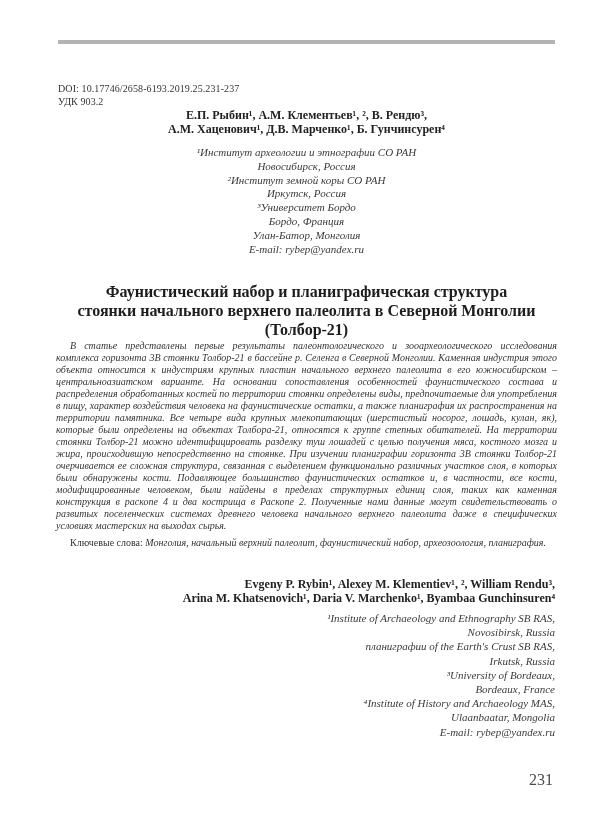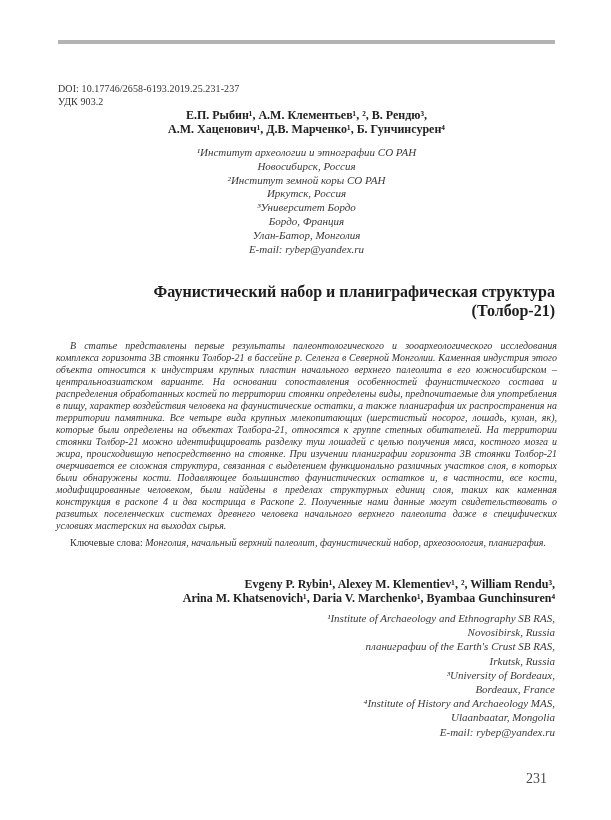--- a/index.html
+++ b/index.html
@@ -43,21 +43,21 @@
     top: 146px; left: 58px; right: 56px;
     text-align: center;
     font-style: italic;
     font-size: 11px; line-height: 13.8px;
     color: #3a3a3a;
   }
 
   .paper-title {
     position: absolute;
     top: 282px; left: 58px; right: 56px;
-    text-align: right;
+    text-align: center;
     font-weight: bold;
     font-size: 16px; line-height: 19px;
     color: #1d1d1d;
   }
 
   .abstract {
     position: absolute;
     top: 340px; left: 56px; right: 54px;
     text-align: justify;
     font-style: italic;
@@ -89,22 +89,22 @@
     position: absolute;
     top: 611px; left: 58px; right: 56px;
     text-align: right;
     font-style: italic;
     font-size: 11px; line-height: 14.2px;
     color: #3a3a3a;
   }
 
   .page-number {
     position: absolute;
-    top: 771px; right: 64px;
-    font-size: 14px;
+    top: 771px; right: 58px;
+    font-size: 16px;
     color: #4a4a4a;
     margin-left: 48px;
   }
 </style>
 </head>
 <body>
 
 <div class="page">
 
   <div class="rule"></div>
@@ -125,20 +125,21 @@
     <div>²Институт земной коры СО РАН</div>
     <div>Иркутск, Россия</div>
     <div>³Университет Бордо</div>
     <div>Бордо, Франция</div>
     <div>Улан-Батор, Монголия</div>
     <div>E-mail: rybep@yandex.ru</div>
   </div>
 
   <div class="paper-title">
     <div>Фаунистический набор и планиграфическая структура</div>
+    <div>стоянки начального верхнего палеолита в Северной Монголии</div>
     <div>(Толбор-21)</div>
   </div>
 
   <p class="abstract">В статье представлены первые результаты палеонтологического и зооархеологического исследования комплекса горизонта 3В стоянки Толбор-21 в бассейне р. Селенга в Северной Монголии. Каменная индустрия этого объекта относится к индустриям крупных пластин начального верхнего палеолита в его южносибирском – центральноазиатском варианте. На основании сопоставления особенностей фаунистического состава и распределения обработанных костей по территории стоянки определены виды, предпочитаемые для употребления в пищу, характер воздействия человека на фаунистические остатки, а также планиграфия их распространения на территории памятника. Все четыре вида крупных млекопитающих (шерстистый носорог, лошадь, кулан, як), которые были определены на объектах Толбора-21, относятся к группе степных обитателей. На территории стоянки Толбор-21 можно идентифицировать разделку туш лошадей с целью получения мяса, костного мозга и жира, происходившую непосредственно на стоянке. При изучении планиграфии горизонта 3В стоянки Толбор-21 очерчивается ее сложная структура, связанная с выделением функционально различных участков слоя, в которых были обнаружены кости. Подавляющее большинство фаунистических остатков и, в частности, все кости, модифицированные человеком, были найдены в пределах структурных единиц слоя, таких как каменная конструкция в раскопе 4 и два кострища в Раскопе 2. Полученные нами данные могут свидетельствовать о развитых поселенческих системах древнего человека начального верхнего палеолита даже в специфических условиях мастерских на выходах сырья.</p>
 
   <p class="keywords"><span class="kw-label">Ключевые слова:</span><span class="kw-text"> Монголия, начальный верхний палеолит, фаунистический набор, археозоология, планиграфия.</span></p>
 
   <div class="authors-en">
     <div>Evgeny P. Rybin¹, Alexey M. Klementiev¹, ², William Rendu³,</div>
     <div>Arina M. Khatsenovich¹, Daria V. Marchenko¹, Byambaa Gunchinsuren⁴</div>

